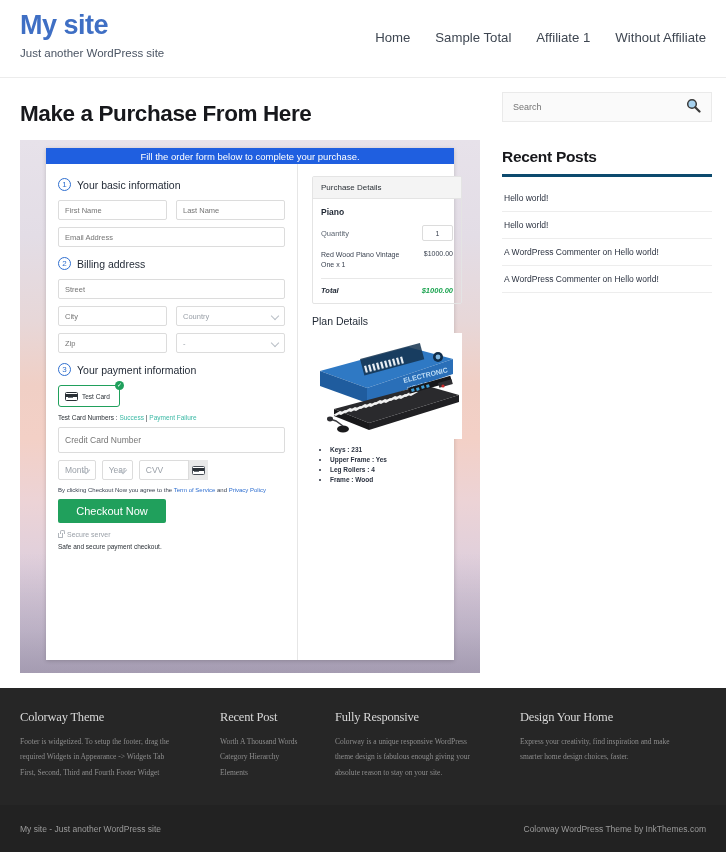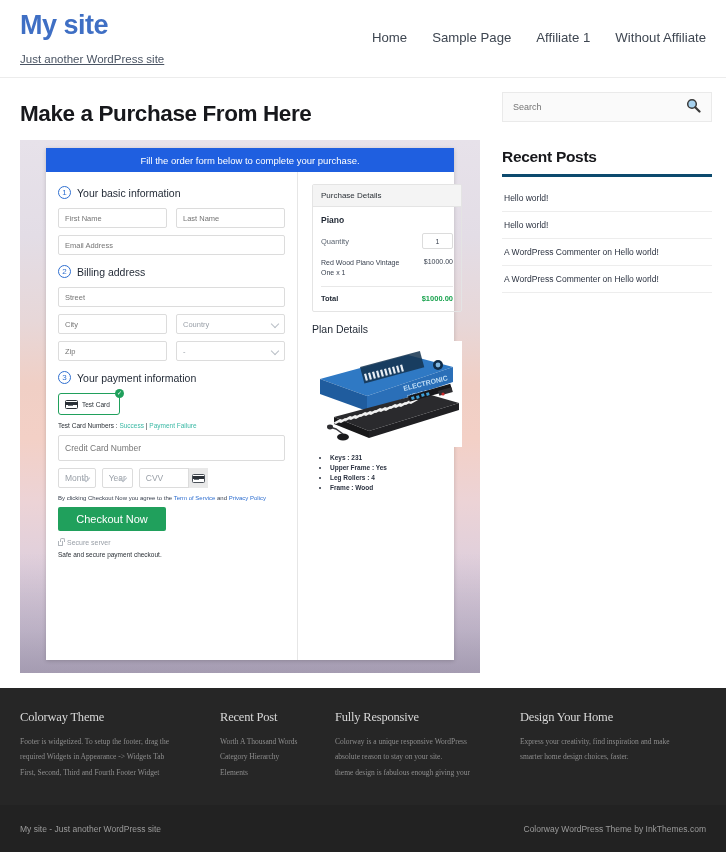--- a/index.html
+++ b/index.html
@@ -23,22 +23,21 @@
   .site-title {
     font-size: 27px;
     font-weight: bold;
     color: #3f6fc4;
     letter-spacing: -0.5px;
     line-height: 1.15;
   }
   .site-tagline {
     font-size: 11.5px;
     color: #4a5463;
-    margin-top: 12px;
-    text-decoration: underline;
+    margin-top: 6px;
   }
   .main-nav {
     position: absolute;
     right: 20px;
     top: 30px;
     display: flex;
     gap: 25px;
   }
   .nav-link {
     font-size: 13.2px;
@@ -93,21 +92,21 @@
     position: absolute;
     left: 26px; top: 8px;
     width: 408px; height: 512px;
     background: #ffffff;
     box-shadow: 0 1px 4px rgba(0,0,0,0.18);
     display: flex;
     flex-direction: column;
     z-index: 2;
   }
   .checkout-banner {
-    height: 24px;
+    height: 16px;
     background: #1f5fe0;
     color: #ffffff;
     font-size: 9.5px;
     display: flex;
     align-items: center;
     justify-content: center;
   }
   .checkout-body { display: flex; flex: 1; min-height: 0; }
   .form-col {
     width: 254px;
@@ -281,20 +280,21 @@
     font-size: 7px; color: #3a4250;
     padding-bottom: 8px;
     border-bottom: 1px solid #e8e8e8;
     gap: 6px;
   }
   .line-desc { width: 86px; line-height: 1.45; }
   .total-row {
     display: flex; justify-content: space-between;
     font-size: 7.5px; font-weight: bold;
     padding-top: 7px;
+    font-style: italic;
   }
   .total-label { color: #1f2733; }
   .total-val { color: #1aa34f; }
 
   .plan-title { font-size: 10.5px; color: #1f2733; margin: 11px 0 6px 0; }
   .prod-photo { width: 150px; height: 106px; display: block; }
   .feat-list { margin: 6px 0 0 18px; }
   .feat-list li {
     font-size: 6.5px;
     color: #2b3240;
@@ -381,21 +381,21 @@
 </head>
 <body>
 
 <header class="site-header">
   <div class="brand">
     <div class="site-title">My site</div>
     <div class="site-tagline">Just another WordPress site</div>
   </div>
   <nav class="main-nav">
     <a class="nav-link" href="#">Home</a>
-    <a class="nav-link" href="#">Sample Page</a>
+    <a class="nav-link" href="#">Sample Total</a>
     <a class="nav-link" href="#">Affiliate 1</a>
     <a class="nav-link" href="#">Without Affiliate</a>
   </nav>
 </header>
 
 <div class="page-wrap">
 
   <main class="content-col">
     <h1 class="page-title">Make a Purchase From Here</h1>
 
@@ -630,22 +630,22 @@
     <div class="footer-head">Recent Post</div>
     <ul class="footer-list">
       <li>Worth A Thousand Words</li>
       <li>Category Hierarchy</li>
       <li>Elements</li>
     </ul>
   </div>
   <div class="footer-col fc3">
     <div class="footer-head">Fully Responsive</div>
     <div class="footer-text">Colorway is a unique responsive WordPress</div>
+    <div class="footer-text">theme design is fabulous enough giving your</div>
     <div class="footer-text">absolute reason to stay on your site.</div>
-    <div class="footer-text">theme design is fabulous enough giving your</div>
   </div>
   <div class="footer-col fc4">
     <div class="footer-head">Design Your Home</div>
     <div class="footer-text">Express your creativity, find inspiration and make</div>
     <div class="footer-text">smarter home design choices, faster.</div>
   </div>
 </footer>
 
 <div class="bottom-bar">
   <span class="bottom-text">My site - Just another WordPress site</span>

